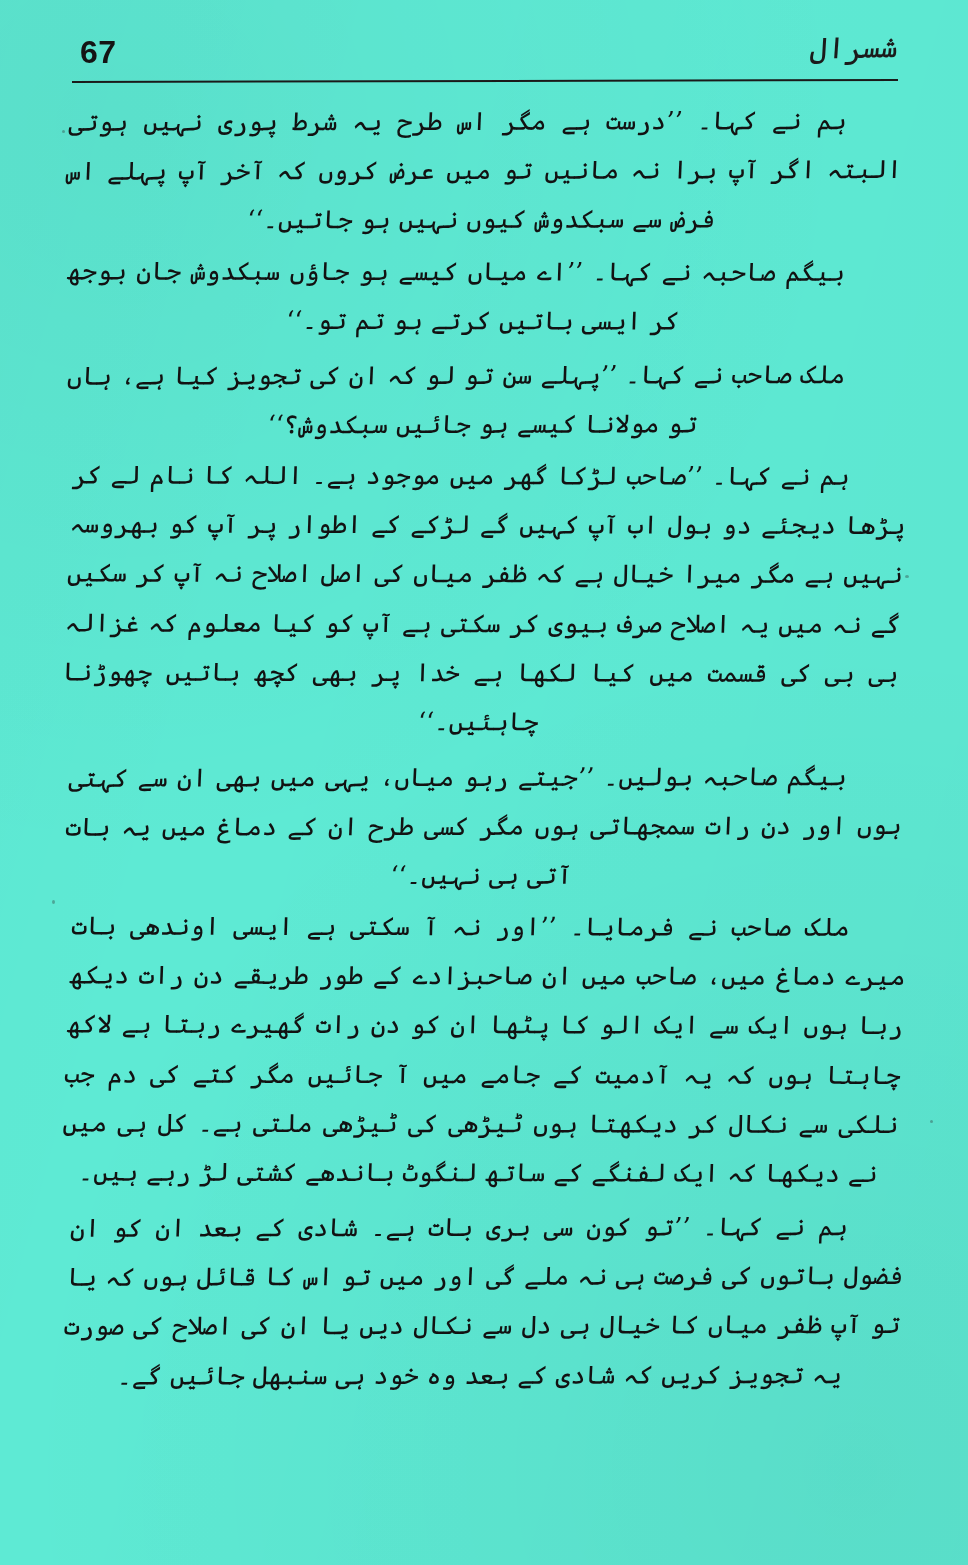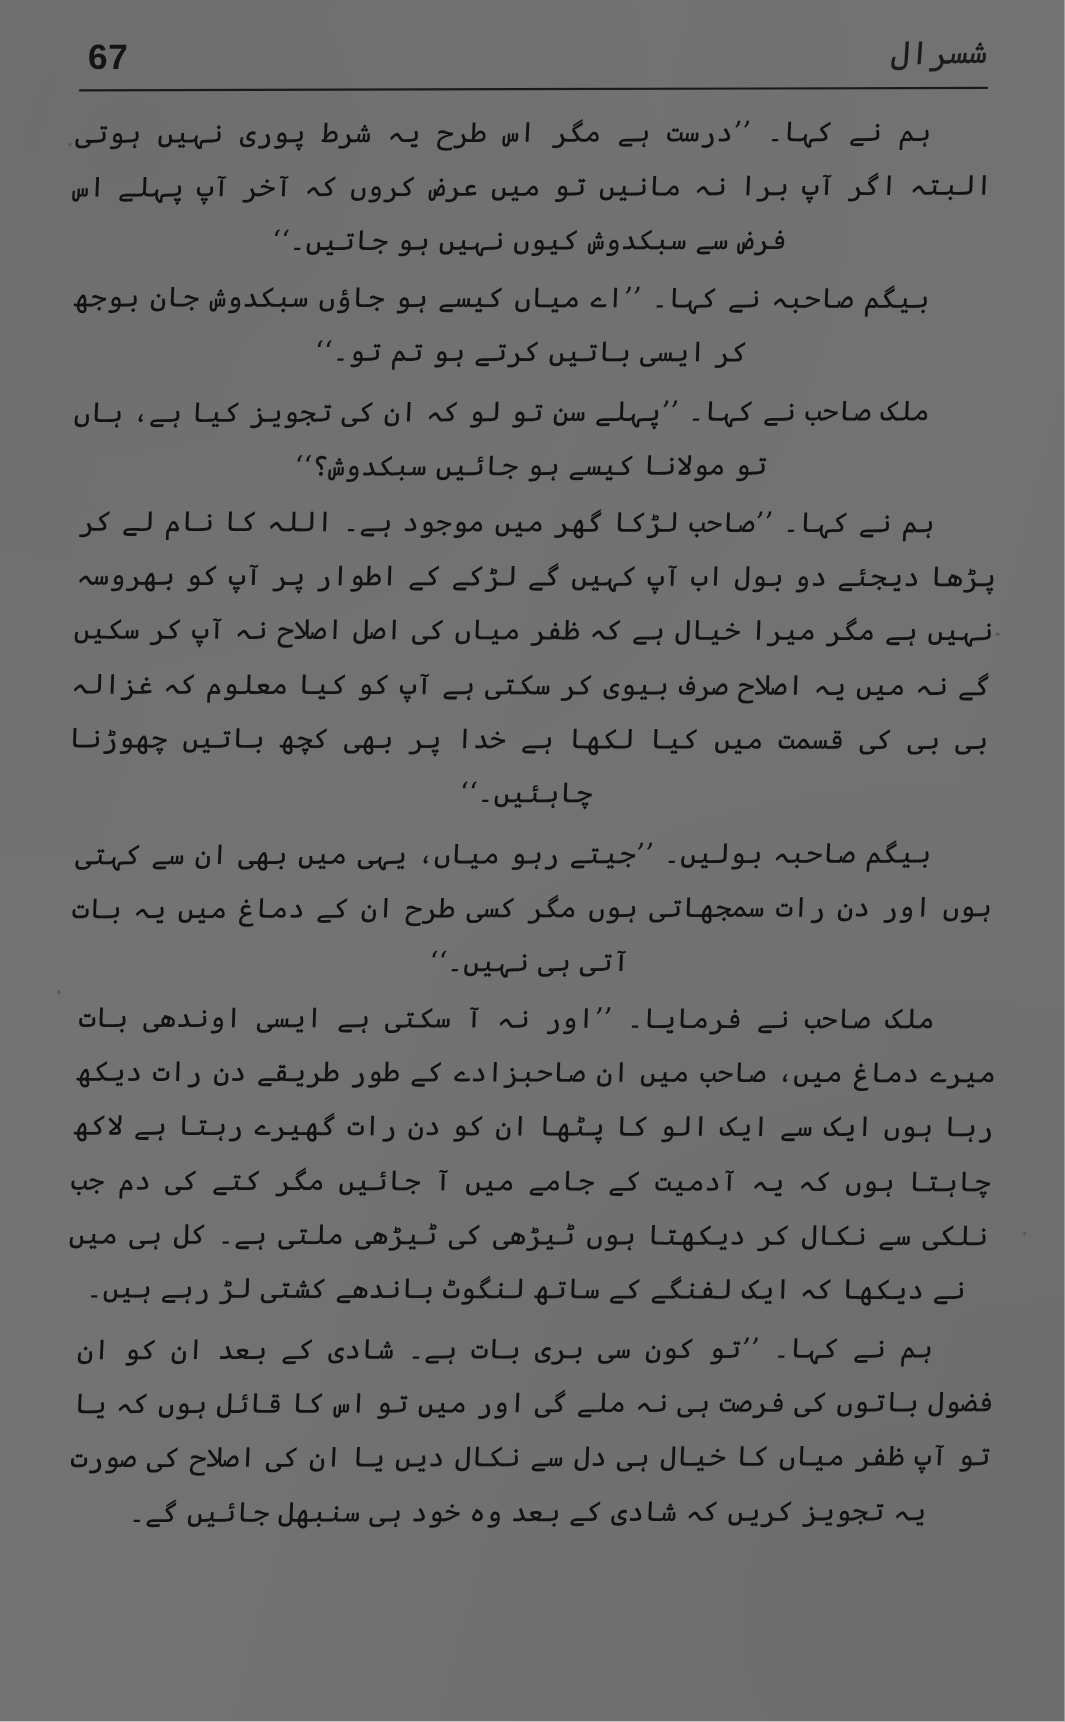--- a/index.html
+++ b/index.html
@@ -4,21 +4,21 @@
 <style>
   html, body {
     margin: 0;
     padding: 0;
     background: #ffffff;
   }
   .page {
     position: relative;
     width: 968px;
     height: 1565px;
-    background: #737373;
+    background: #5eead4;
     overflow: hidden;
     font-family: "Liberation Serif", serif;
   }
   
   .page::before {
     content: "";
     position: absolute;
     inset: 0;
     background:
       radial-gradient(circle at 12% 8%, rgba(0,0,0,0.035), rgba(0,0,0,0) 45%),

